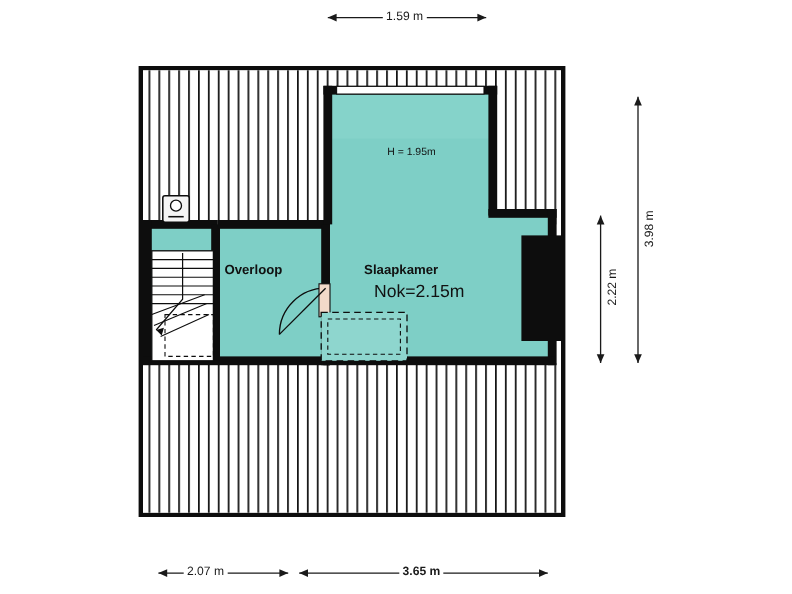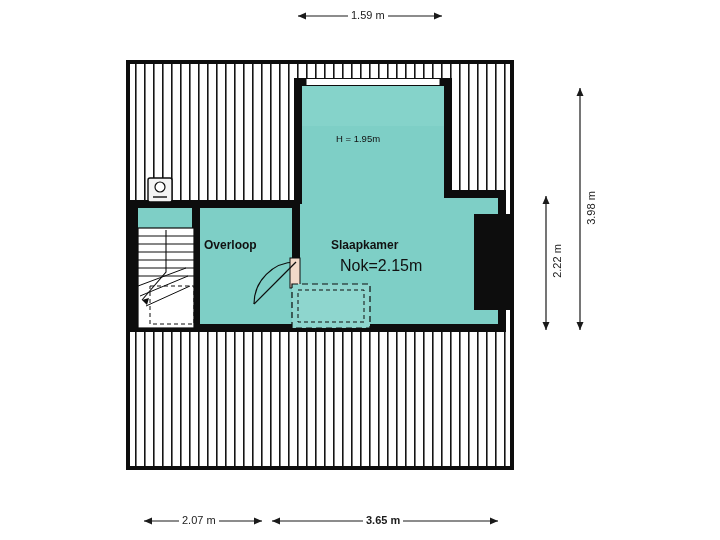--- a/index.html
+++ b/index.html
@@ -188,23 +188,23 @@
   </g>
 
 </svg>
 
 <div class="dim-label" style="left:348px; top:9px;">1.59 m</div>
 
 <div class="dim-label vert" style="left:571px; top:202px; transform:rotate(-90deg);">3.98 m</div>
 
 <div class="dim-label vert" style="left:537px; top:255px; transform:rotate(-90deg);">2.22 m</div>
 
-<div class="dim-label" style="left:179px; top:514px;">2.07 m</div>
+<div class="dim-label" style="left:167px; top:514px;">2.07 m</div>
 
 <div class="dim-label" style="left:363px; top:514px;font-weight:bold;">3.65 m</div>
 
-<div class="room-label small" style="left:336px; top:133px;">H = 1.95m</div>
+<div class="room-label small" style="left:352px; top:133px;">H = 1.95m</div>
 
 <div class="room-label big" style="left:204px; top:238px;">Overloop</div>
 
 <div class="room-label big" style="left:331px; top:238px;">Slaapkamer</div>
 
 <div class="room-label" style="left:340px; top:257px;">Nok=2.15m</div>
 
 </body></html>

